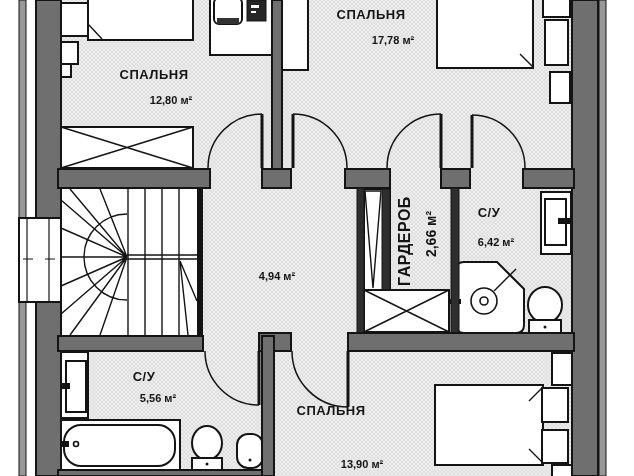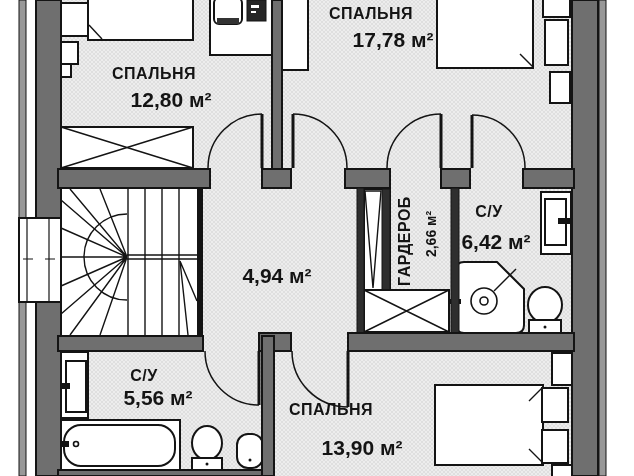--- a/index.html
+++ b/index.html
@@ -1,22 +1,22 @@
 <!DOCTYPE html>
 <html style="--wall: #6f6f6f; --wall_dark: #2e2e2e; --strip: #989898; --outline: #141414; --floor: #ededed; --floor_hatch: #d8d8d8; --furniture: #ffffff;"><head>
 <meta charset="utf-8">
 <style>
   html,body{margin:0;padding:0;background:#ffffff}
   .plan{position:relative;width:634px;height:476px;background:#ffffff;overflow:hidden}
   .plan svg{position:absolute;left:0;top:0}
   .label{position:absolute;font-family:"Liberation Sans",sans-serif;font-weight:bold;color:#141414;
          transform:translate(-50%,-50%);white-space:nowrap;letter-spacing:.5px}
   .label.vert{transform:translate(-50%,-50%) rotate(-90deg)}
-  .name{font-size:16px}
-  .area{font-size:21px;letter-spacing:0}
+  .name{font-size:13px}
+  .area{font-size:11px;letter-spacing:0}
   .furn{fill:#ffffff;stroke:#141414;stroke-width:2}
   .wall{fill:var(--wall,#6f6f6f);stroke:#141414;stroke-width:2}
   .dwall{fill:var(--wall_dark,#2e2e2e);stroke:#141414;stroke-width:1}
   .strip{fill:var(--strip,#989898);stroke:#141414;stroke-width:1}
   .ln{stroke:#141414;stroke-width:1.4;fill:none}
   .lnw{stroke:#141414;stroke-width:1.2;fill:none}
   .fx{fill:none;stroke:#141414;stroke-width:1.6}
   .stair{stroke:#141414;stroke-width:1.4;fill:none}
   .arc{fill:none;stroke:#141414;stroke-width:1.5}
   .leaf{stroke:#141414;stroke-width:3;fill:none}
@@ -191,14 +191,14 @@
   <div class="label name vert" style="left:405px;top:241px;font-size:16px">ГАРДЕРОБ</div>
   <div class="label area vert" style="left:431px;top:234px;font-size:14px">2,66 м²</div>
 
   <div class="label name" style="left:489px;top:212px">С/У</div>
   <div class="label area" style="left:496px;top:242px">6,42 м²</div>
 
   <div class="label name" style="left:144px;top:376px">С/У</div>
   <div class="label area" style="left:158px;top:398px">5,56 м²</div>
 
   <div class="label name" style="left:331px;top:410px">СПАЛЬНЯ</div>
-  <div class="label area" style="left:362px;top:448px">13,90 м²</div>
+  <div class="label area" style="left:362px;top:464px">13,90 м²</div>
 </div>
 
 </body></html>

